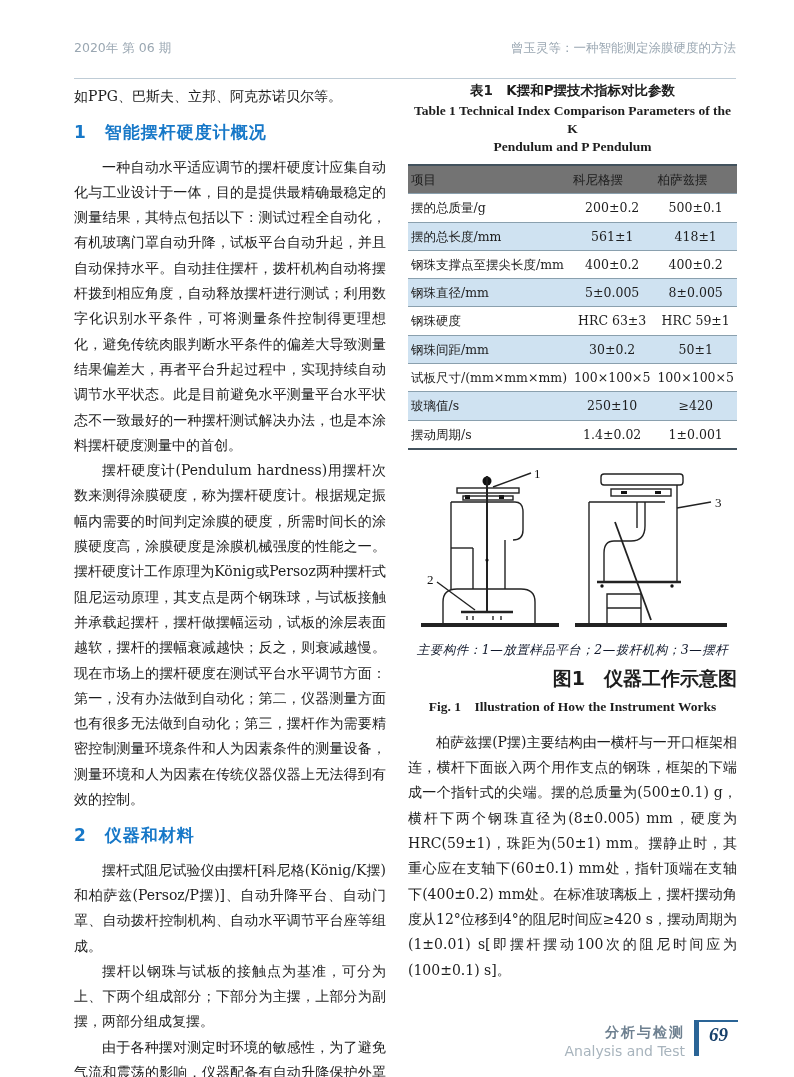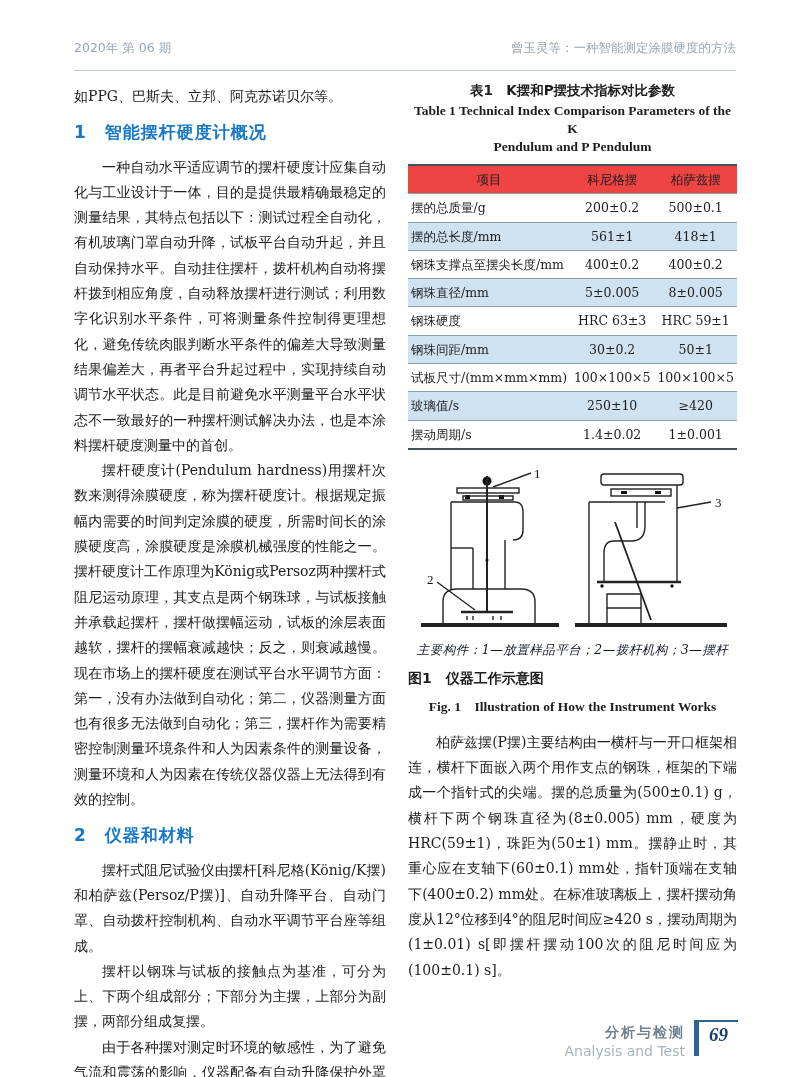--- a/index.html
+++ b/index.html
@@ -9,21 +9,21 @@
     background: #ffffff; overflow: hidden;
     font-family: "DejaVu Serif", "Liberation Serif", serif;
     color: #1d1d1d;
   }
   
   .pg-header {
     position: absolute; top: 40px; left: 74px; width: 662px;
     display: flex; justify-content: space-between; align-items: flex-end;
     font-family: "DejaVu Sans", "Liberation Sans", sans-serif;
     font-size: 12.5px; color: #9aa7b2;
-    padding-bottom: 13px; border-bottom: 1px solid #bfccd6;
+    padding-bottom: 21px; border-bottom: 1px solid #bfccd6;
   }
   
   .col-left  { position: absolute; left: 74px;  top: 84px; width: 312px; }
   .col-right { position: absolute; left: 408px; top: 80px; width: 329px; }
   .bodytext, p.body {
     font-size: 14px; line-height: 25.3px; text-align: justify; color:#1d1d1d;
   }
   p.body { text-indent: 2em; }
   p.noindent { text-indent: 0; }
   h2.section {
@@ -44,35 +44,35 @@
   }
   table.ktable {
     width: 100%; border-collapse: collapse;
     font-size: 12.5px;
     border-top: 2px solid #42525d; border-bottom: 2px solid #42525d;
   }
   table.ktable th, table.ktable td {
     height: 19px; padding: 1px 3px; border-bottom: 1px solid #8aa0ae;
     font-weight: normal; white-space: nowrap;
   }
-  table.ktable thead th { background: #ef4444; text-align: center; }
+  table.ktable thead th { background: #737373; }
   table.ktable tbody tr:nth-child(even) { background: #cfe2f1; }
   table.ktable td.c1 { text-align: left; width: 48%; }
   table.ktable td.c2 { text-align: center; width: 27%; }
   table.ktable td.c3 { text-align: center; width: 25%; }
   
   .figure-wrap { margin: 12px 0 0 0; text-align: center; }
   .figure-wrap svg { display: block; margin: 0 auto; }
   .fig-caption {
     font-size: 12.5px; font-style: italic; color: #0f172a;
     text-align: center; margin-top: 3px; letter-spacing: .5px;
   }
   .fig-no-cn {
     font-family: "DejaVu Sans", "Liberation Sans", sans-serif;
-    font-size: 14px; font-weight: bold; text-align: left; margin-top: 4px;
+    font-size: 19px; font-weight: bold; text-align: right; margin-top: 4px;
   }
   .fig-no-en {
     font-family: "Liberation Serif", "DejaVu Serif", serif;
     font-size: 13.5px; font-weight: bold; text-align: center; margin: 2px 0 11px 0;
   }
   
   .pg-footer {
     position: absolute; right: 56px; bottom: 18px;
     display: flex; align-items: flex-start; gap: 9px;
   }

